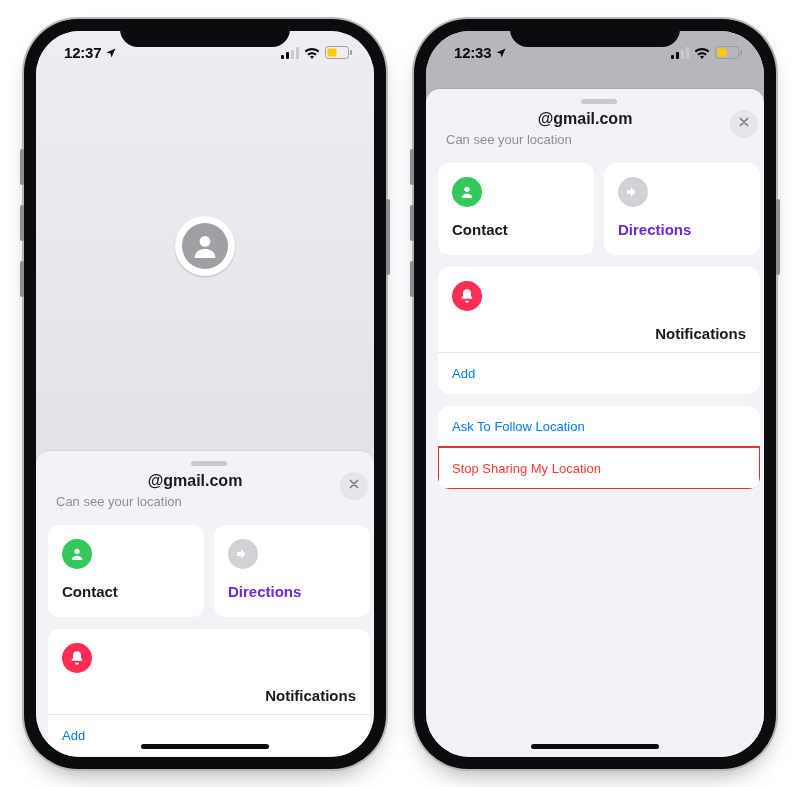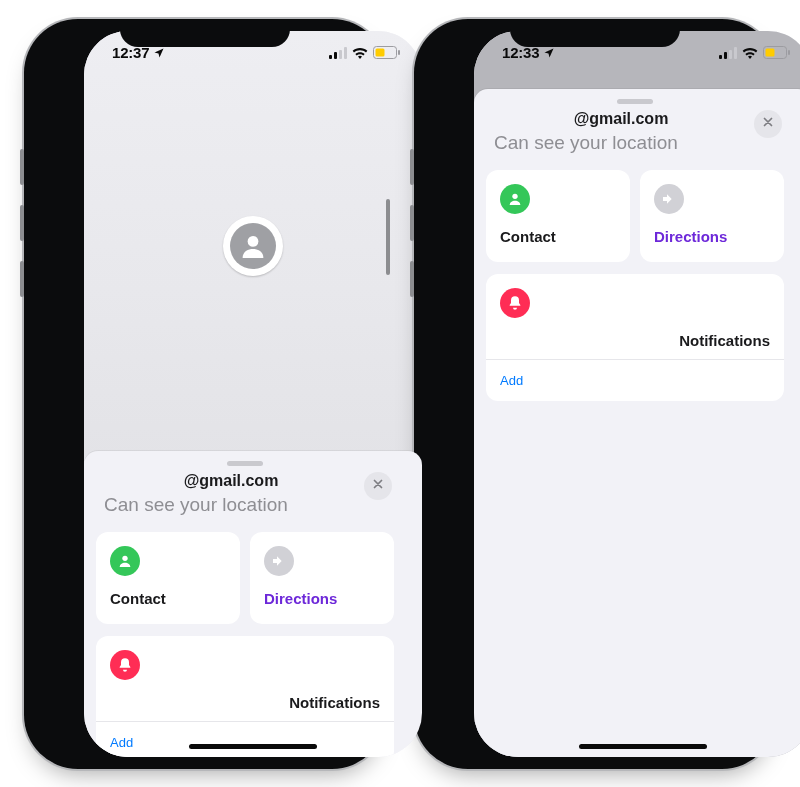--- a/index.html
+++ b/index.html
@@ -54,21 +54,20 @@
     width:4px; height:76px; border-radius:3px;
     background:#8c8d90;
   }
   .screen{
     position:relative;
     width:100%;
     height:100%;
     border-radius:44px;
     background:var(--grey-bg);
     overflow:hidden;
-    margin-left:48px;
   }
   .notch{
     position:absolute;
     top:0; left:50%;
     transform:translateX(-50%);
     width:170px; height:28px;
     background:#0b0c0d;
     border-bottom-left-radius:18px;
     border-bottom-right-radius:18px;
     z-index:30;
@@ -121,21 +120,21 @@
   }
 
   
   .sheet{
     position:absolute;
     left:0;right:0;
     background:var(--grey-bg);
     border-top-left-radius:14px;
     border-top-right-radius:14px;
     box-shadow:0 -1px 0 rgba(0,0,0,.06);
-    padding:8px 28px 20px 12px;
+    padding:8px 4px 20px 12px;
   }
   .sheet.collapsed{ top:420px; bottom:0; }
   .sheet.expanded{ top:58px; bottom:0; }
 
   .sheet-grabber{
     width:36px;height:5px;border-radius:3px;
     background:#c9c9ce;
     margin:2px auto 6px auto;
   }
   .sheet-header{
@@ -144,21 +143,21 @@
   }
   .sheet-title{
     text-align:center;
     font-size:16px;
     font-weight:600;
     color:var(--txt);
     margin:0;
   }
   .sheet-subtitle{
     margin:4px 0 0 0;
-    font-size:19px;
+    font-size:13px;
     color:var(--txt-subtle);
   }
   .close-btn{
     position:absolute;
     right:2px; top:0;
     width:28px;height:28px;border-radius:50%;
     background:#e5e5ea;
     border:none;
     display:flex;align-items:center;justify-content:center;
     cursor:pointer;
@@ -404,17 +403,21 @@
           <div class="circle-icon circle-pink">
             <svg width="16" height="16" viewBox="0 0 24 24" fill="#fff">
                 <path d="M12 2a6 6 0 0 0-6 6v4l-2 3v1h16v-1l-2-3V8a6 6 0 0 0-6-6zm0 20a3 3 0 0 0 3-3H9a3 3 0 0 0 3 3z"></path>
               </svg>
           </div>
           <span class="group-title">Notifications</span>
         </div>
         <div class="list-row action-blue">Add</div>
       </div>
 
+      <div class="group-card">
+        <div class="list-row action-blue no-divider">Ask To Follow Location</div>
+        <div class="list-row action-red highlight-box">Stop Sharing My Location</div>
+      </div>
     </div>
 
     <div class="home-indicator"></div>
   </div>
 </div>
 
 </body></html>

